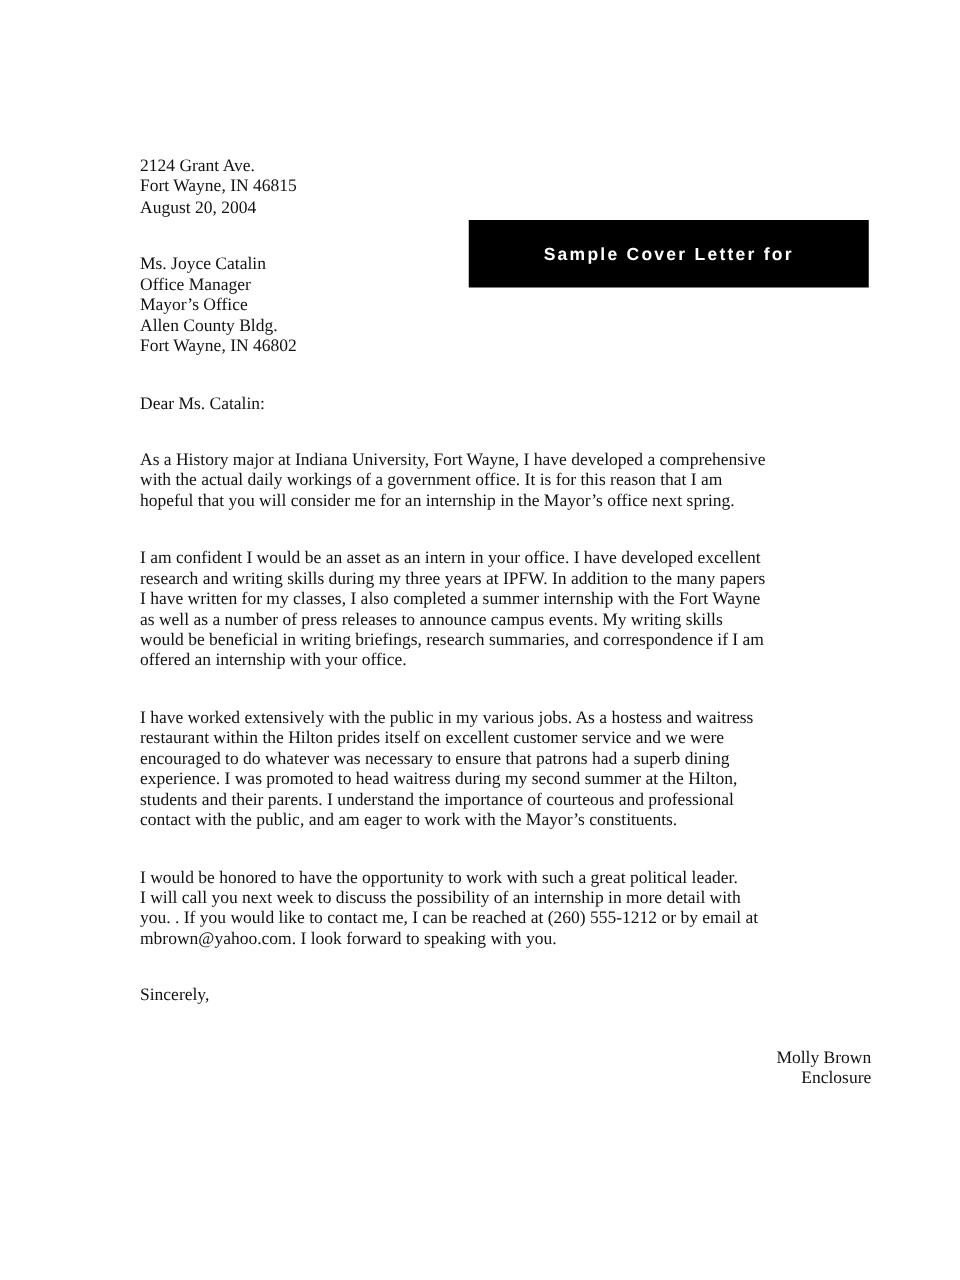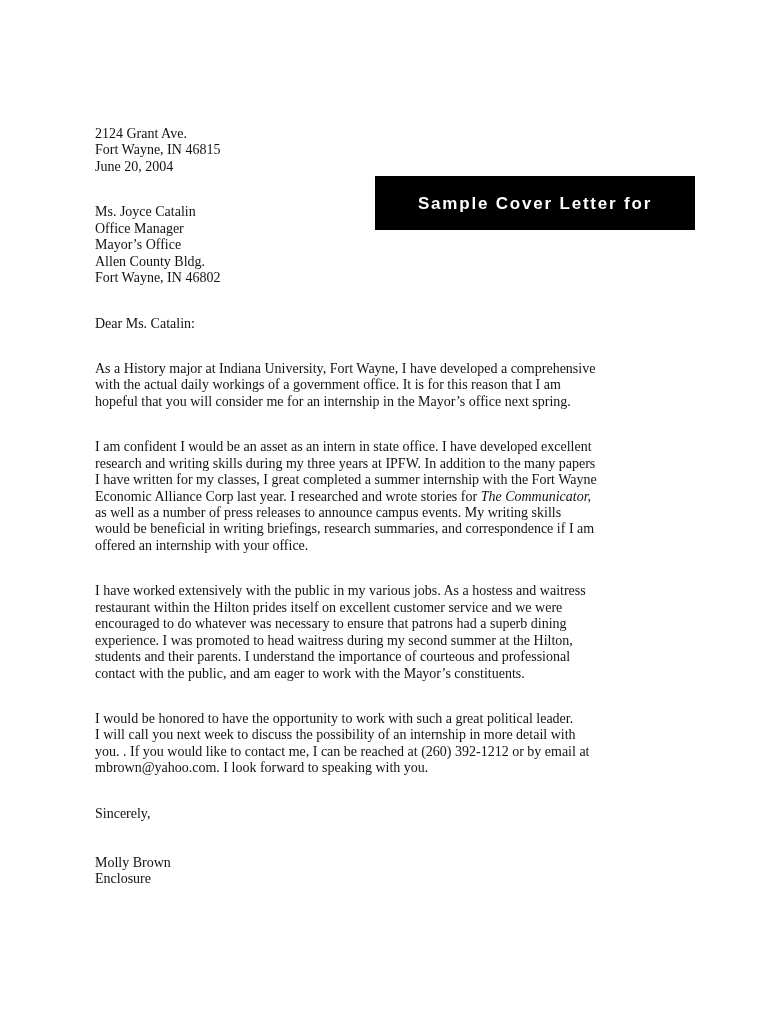--- a/index.html
+++ b/index.html
@@ -19,57 +19,57 @@
   .banner {
     position: absolute;
     left: 375px;
     top: 176px;
     width: 320px;
     height: 54px;
     background: #000000;
     color: #ffffff;
     font-family: "Liberation Sans", "DejaVu Sans", sans-serif;
     font-weight: bold;
-    font-size: 17px;
+    font-size: 14px;
     letter-spacing: 1.8px;
     line-height: 23px;
     text-align: center;
     display: flex;
     flex-direction: column;
     justify-content: center;
   }
   .letter {
     position: absolute;
-    left: 95px;
+    left: 112px;
     top: 126px;
     width: 585px;
     font-size: 14px;
     line-height: 16.44px;
     white-space: nowrap;
   }
   .block { margin: 0; }
   .block + .block { margin-top: 29px; }
-  .block.signature { margin-top: 32.88px; }
+  .block.signature { margin-top: 32.88px; text-align: right; }
   em { font-style: italic; }
 </style>
 </head>
 <body>
 
 <div class="page">
 
   <div class="banner">
     <div>Sample Cover Letter for</div>
   </div>
 
   <div class="letter">
 
     <div class="block">
         <div class="line">2124 Grant Ave.</div>
         <div class="line">Fort Wayne, IN 46815</div>
-        <div class="line">June 20, 2004</div>
+        <div class="line">August 20, 2004</div>
       </div>
 
     <div class="block">
         <div class="line">Ms. Joyce Catalin</div>
         <div class="line">Office Manager</div>
         <div class="line">Mayor’s Office</div>
         <div class="line">Allen County Bldg.</div>
         <div class="line">Fort Wayne, IN 46802</div>
       </div>
 
@@ -77,42 +77,41 @@
       <div class="line">Dear Ms. Catalin:</div>
     </div>
 
     <div class="block">
         <div class="line">As a History major at Indiana University, Fort Wayne, I have developed a comprehensive</div>
         <div class="line">with the actual daily workings of a government office. It is for this reason that I am</div>
         <div class="line">hopeful that you will consider me for an internship in the Mayor’s office next spring.</div>
       </div>
 
     <div class="block">
-        <div class="line">I am confident I would be an asset as an intern in state office. I have developed excellent</div>
+        <div class="line">I am confident I would be an asset as an intern in your office. I have developed excellent</div>
         <div class="line">research and writing skills during my three years at IPFW. In addition to the many papers</div>
-        <div class="line">I have written for my classes, I great completed a summer internship with the Fort Wayne</div>
-        <div class="line">Economic Alliance Corp last year. I researched and wrote stories for <em>The Communicator,</em></div>
+        <div class="line">I have written for my classes, I also completed a summer internship with the Fort Wayne</div>
         <div class="line">as well as a number of press releases to announce campus events. My writing skills</div>
         <div class="line">would be beneficial in writing briefings, research summaries, and correspondence if I am</div>
         <div class="line">offered an internship with your office.</div>
       </div>
 
     <div class="block">
         <div class="line">I have worked extensively with the public in my various jobs. As a hostess and waitress</div>
         <div class="line">restaurant within the Hilton prides itself on excellent customer service and we were</div>
         <div class="line">encouraged to do whatever was necessary to ensure that patrons had a superb dining</div>
         <div class="line">experience. I was promoted to head waitress during my second summer at the Hilton,</div>
         <div class="line">students and their parents. I understand the importance of courteous and professional</div>
         <div class="line">contact with the public, and am eager to work with the Mayor’s constituents.</div>
       </div>
 
     <div class="block">
         <div class="line">I would be honored to have the opportunity to work with such a great political leader.</div>
         <div class="line">I will call you next week to discuss the possibility of an internship in more detail with</div>
-        <div class="line">you. . If you would like to contact me, I can be reached at (260) 392-1212 or by email at</div>
+        <div class="line">you. . If you would like to contact me, I can be reached at (260) 555-1212 or by email at</div>
         <div class="line">mbrown@yahoo.com. I look forward to speaking with you.</div>
       </div>
 
     <div class="block">
       <div class="line">Sincerely,</div>
     </div>
 
     <div class="block signature">
         <div class="line">Molly Brown</div>
         <div class="line">Enclosure</div>

